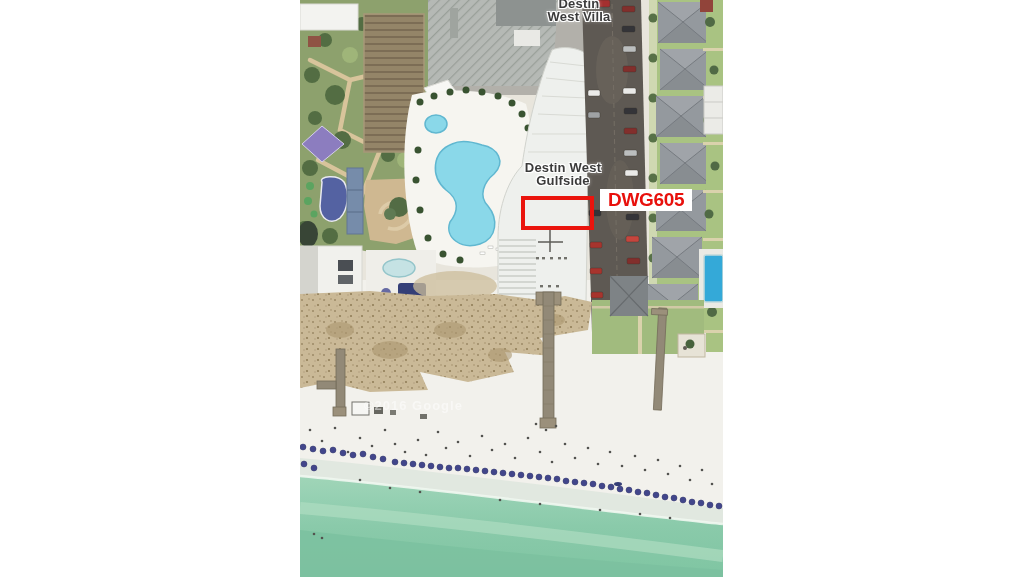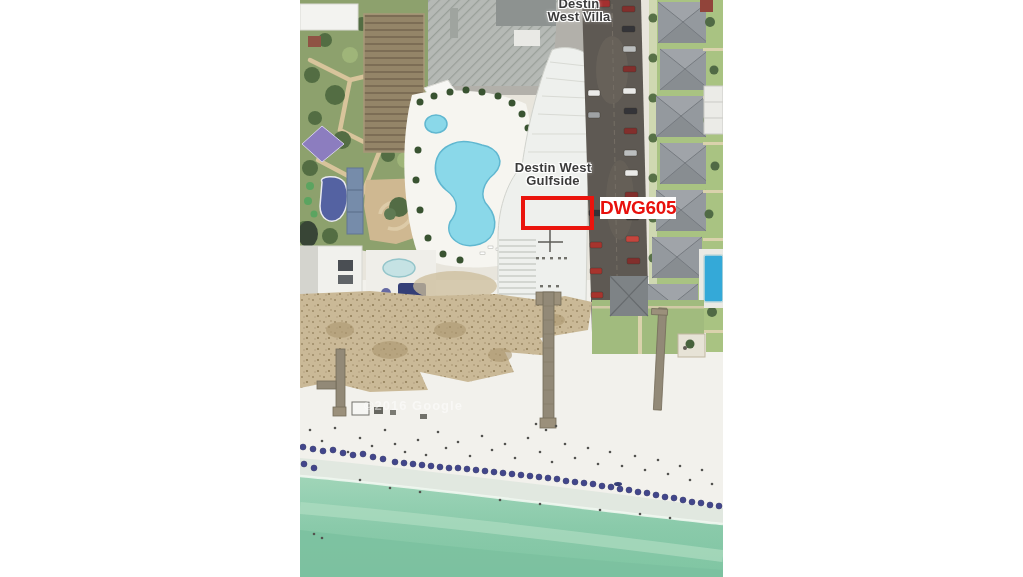--- a/index.html
+++ b/index.html
@@ -12,29 +12,29 @@
     overflow:hidden;background:#3b82f6;
   }
   .photo svg{position:absolute;left:0;top:0;}
   .maplabel{
     position:absolute;text-align:center;font-weight:700;font-size:13px;line-height:13px;
     color:#3b3b3b;letter-spacing:.2px;
     text-shadow:-1px -1px 0 #fff,1px -1px 0 #fff,-1px 1px 0 #fff,1px 1px 0 #fff,0 0 4px #fff;
     white-space:nowrap;
   }
   .villa{left:219px;top:-3px;width:120px;}
-  .gulfside{left:193px;top:161px;width:120px;}
+  .gulfside{left:203px;top:161px;width:120px;}
   .redbox{
     position:absolute;left:221px;top:196px;width:73px;height:34px;
     border:4px solid #ea140d;box-sizing:border-box;background:transparent;
   }
   .dwg{
-    position:absolute;left:300px;top:197px;height:22px;line-height:22px;
+    position:absolute;left:300px;top:189px;height:22px;line-height:22px;
     background:#ffffff;color:#e8100c;font-weight:700;font-size:19px;
-    padding:0 0;letter-spacing:-0.3px;
+    padding:0 8px;letter-spacing:-0.3px;
   }
   .watermark{
     position:absolute;left:64px;top:398px;font-weight:700;font-size:13px;
     color:rgba(255,255,255,0.5);letter-spacing:1px;
   }
 </style>
 </head>
 <body>
 
 <div style="position:absolute;inset:0;background:#fff;"></div>

